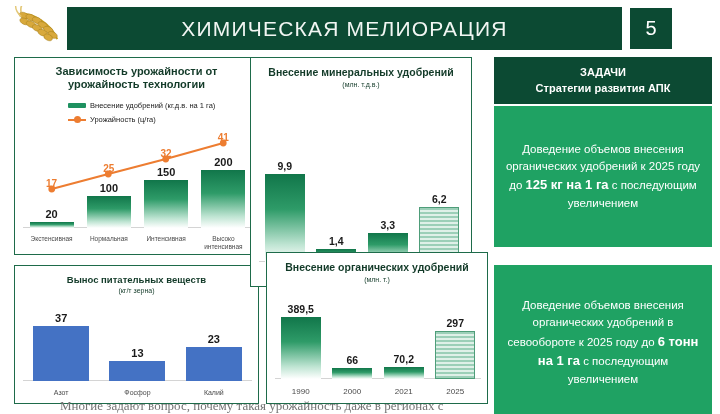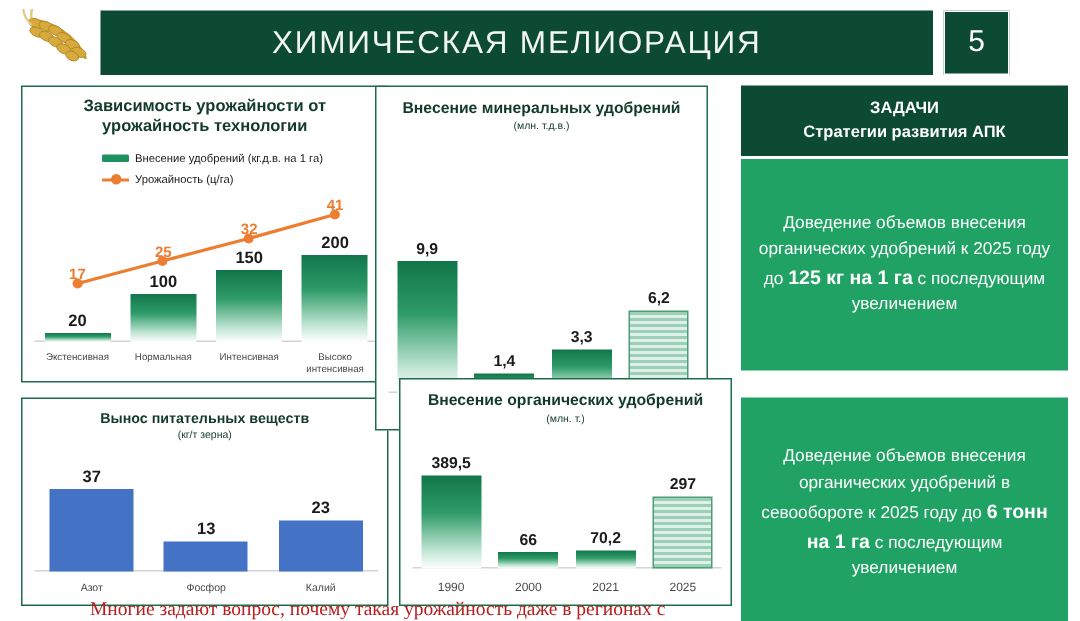--- a/index.html
+++ b/index.html
@@ -127,21 +127,21 @@
   }
   #task-1{top:106px;height:141px;}
   #task-2{top:265px;height:155px;}
   .task-box p{margin:0;color:#ffffff;font-size:11.5px;line-height:1.5;}
   .task-box b{font-weight:bold;font-size:13px;}
 
   
   .caption{
     position:absolute;left:60px;top:398px;width:620px;
     font-family:"Liberation Serif","DejaVu Serif",serif;
-    font-size:13px;color:#b91c1c;white-space:nowrap;overflow:hidden;
+    font-size:13px;color:#737373;white-space:nowrap;overflow:hidden;
   }
 </style>
 </head>
 <body>
 
 <div class="slide">
 
   <div class="logo">
     <svg viewBox="0 0 62 44" width="62" height="44">
       <g transform="rotate(24 31 22)">

